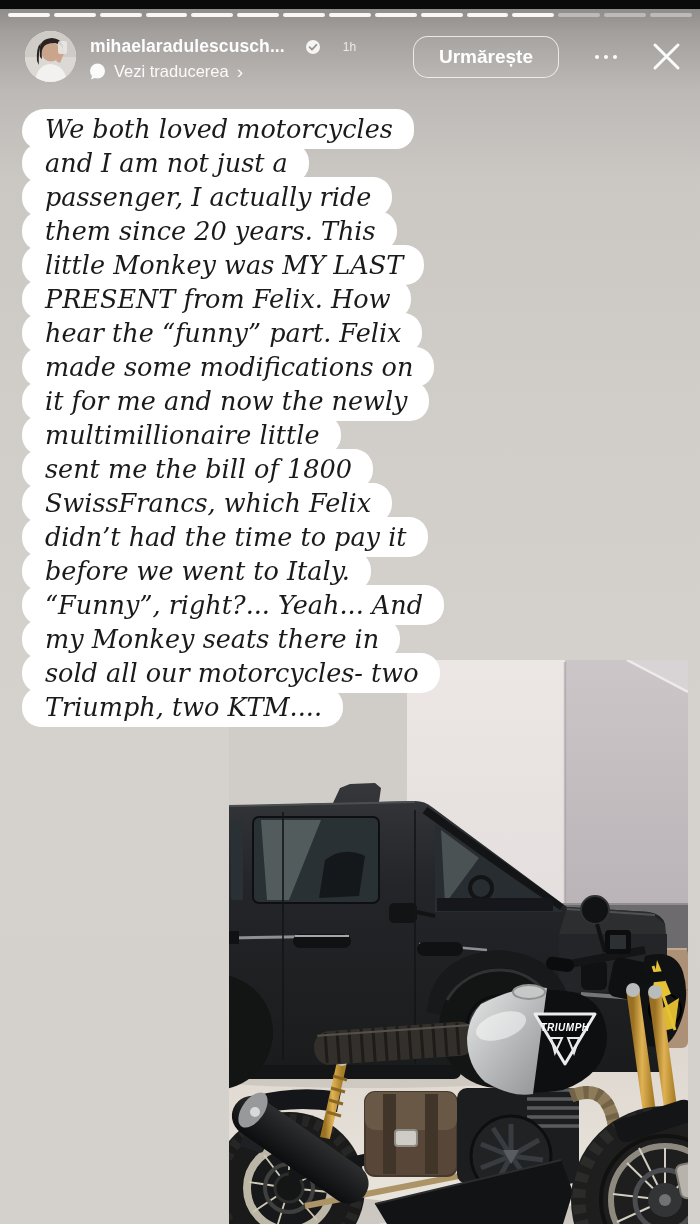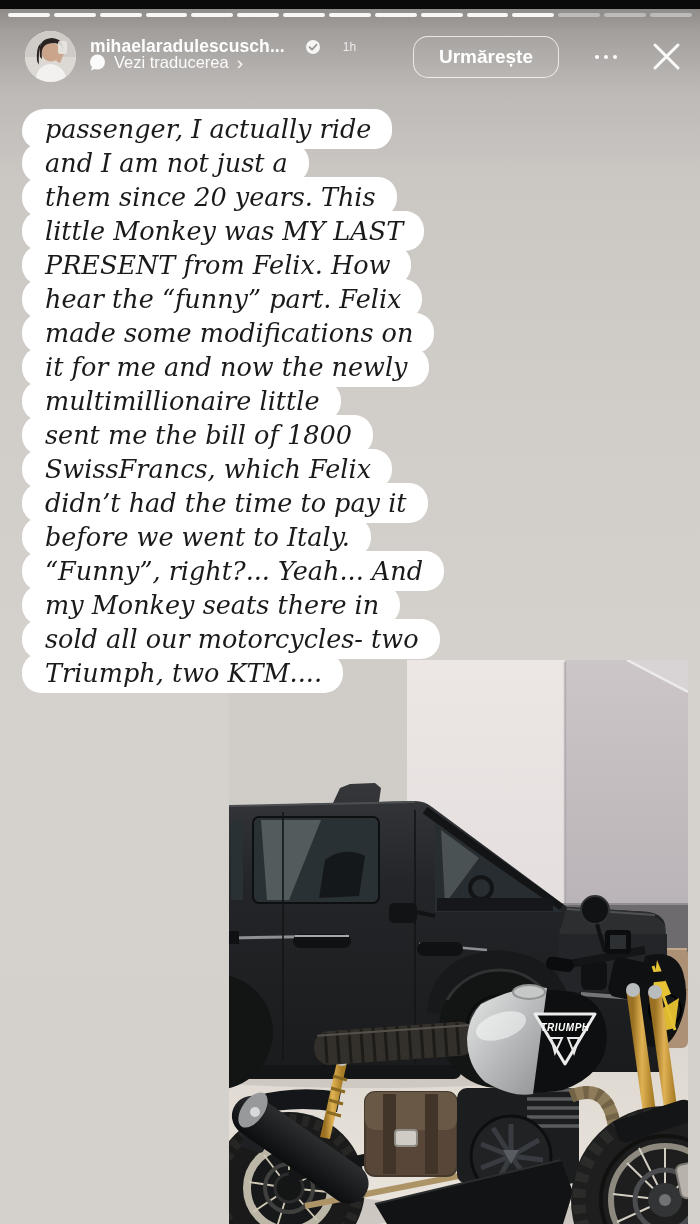--- a/index.html
+++ b/index.html
@@ -13,21 +13,21 @@
   .progress{position:absolute;top:13px;left:8px;right:8px;display:flex;gap:4px;}
   .seg{flex:1;height:4px;border-radius:3px;background:#ffffff;opacity:.38;}
   .seg.on{opacity:.93;}
   
   .avatar{position:absolute;left:25px;top:31px;width:51px;height:51px;border-radius:50%;
     overflow:hidden;background:#e9e7e4;}
   .name-row{position:absolute;left:90px;top:36px;display:flex;align-items:center;gap:21px;}
   .username{color:#fdfdfd;font-size:17.5px;font-weight:700;letter-spacing:.1px;}
   .vbadge{width:14px;height:14px;display:inline-block;}
   .timestamp{color:rgba(255,255,255,.78);font-size:12px;font-weight:400;margin-left:2px;}
-  .trans-row{position:absolute;left:89px;top:53px;display:flex;align-items:center;gap:8px;cursor:pointer;}
+  .trans-row{position:absolute;left:89px;top:62px;display:flex;align-items:center;gap:8px;cursor:pointer;}
   .trans-label{color:#fbfbfb;font-size:16.5px;font-weight:500;}
   .trans-chev{color:rgba(255,255,255,.92);font-size:19px;font-weight:400;line-height:16px;}
   .follow-btn{position:absolute;left:413px;top:36px;width:146px;height:42px;
     border:1.5px solid rgba(255,255,255,.75);border-radius:15px;background:rgba(255,255,255,.04);
     color:#ffffff;font-size:19px;font-weight:600;display:flex;align-items:center;justify-content:center;
     font-family:"Liberation Sans",sans-serif;cursor:pointer;}
   .more-btn{position:absolute;left:586px;top:44px;width:40px;height:26px;display:flex;
     align-items:center;justify-content:center;gap:4.5px;cursor:pointer;background:none;border:none;padding:0;}
   .more-btn i{width:4.5px;height:4.5px;border-radius:50%;background:#fdfdfd;display:block;}
   .close-btn{position:absolute;left:648px;top:38px;width:36px;height:36px;background:none;border:none;
@@ -354,22 +354,23 @@
   <circle cx="436" cy="540" r="30" fill="none" stroke="#4a4c4f" stroke-width="5"></circle>
   <circle cx="436" cy="540" r="17" fill="#333435"></circle>
   <circle cx="436" cy="540" r="6" fill="#707274"></circle>
   <rect x="446" y="506" width="26" height="34" rx="6" fill="#b7b3ac" stroke="#7c7872" stroke-width="2" transform="rotate(-12 446 506)"></rect>
 
   <path d="M384,462 L452,440 q10,-2 12,8 l2,12 -66,22 q-10,2 -12,-8 z" fill="#141517"></path>
 </svg>
 </div>
 
 <div class="bubble" id="bubble">
+    <div class="tline">We both loved motorcycles</div>
+    <div class="tline">and I am not just a</div>
     <div class="tline">passenger, I actually ride</div>
-    <div class="tline">and I am not just a</div>
     <div class="tline">them since 20 years. This</div>
     <div class="tline">little Monkey was MY LAST</div>
     <div class="tline">PRESENT from Felix. How</div>
     <div class="tline">hear the “funny” part. Felix</div>
     <div class="tline">made some modifications on</div>
     <div class="tline">it for me and now the newly</div>
     <div class="tline">multimillionaire little</div>
     <div class="tline">sent me the bill of 1800</div>
     <div class="tline">SwissFrancs, which Felix</div>
     <div class="tline">didn’t had the time to pay it</div>

